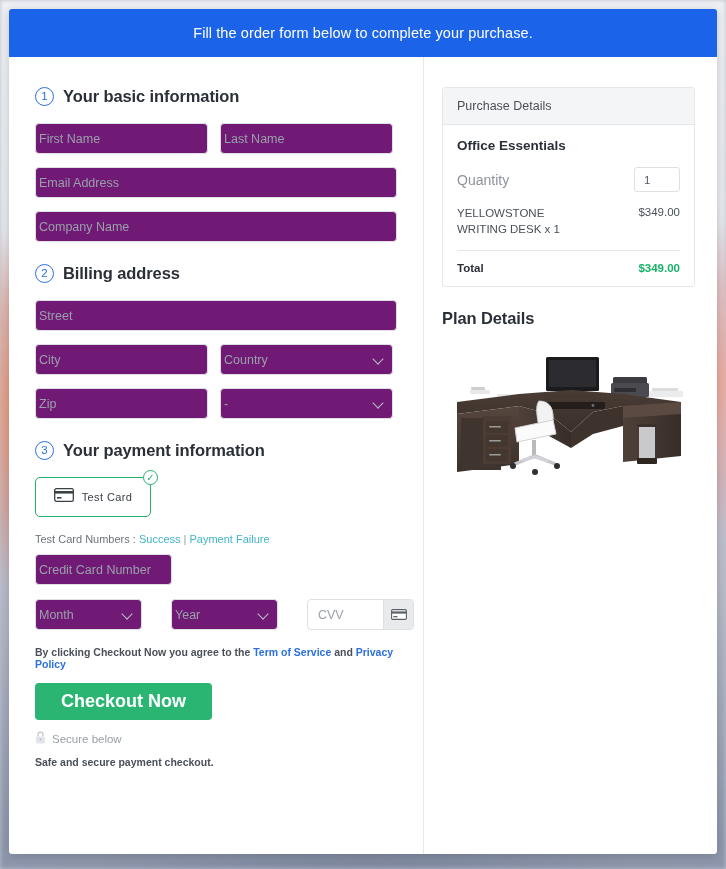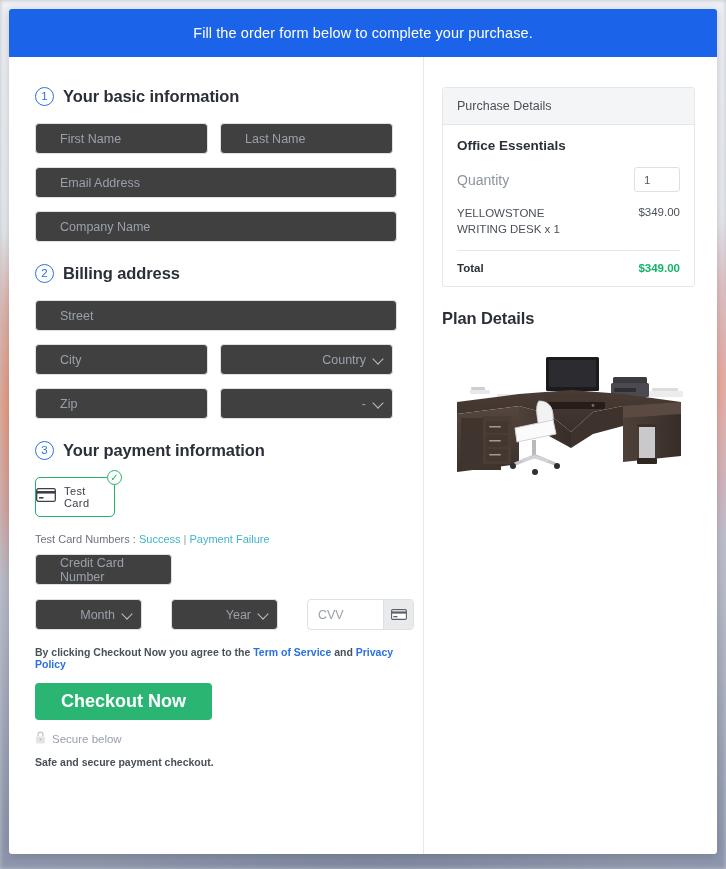--- a/index.html
+++ b/index.html
@@ -108,46 +108,46 @@
     font-weight: 600;
     letter-spacing: -0.1px;
   }
 
   
   .row { display: flex; gap: 12px; margin-bottom: 13px; }
   .fld {
     height: 31px;
     border: 1px solid #dfe0e4;
     border-radius: 4px;
-    background: #404040;
+    background: #701a75;
     display: flex;
     align-items: center;
-    padding: 0 24px;
+    padding: 0 3px;
     font-size: 12.5px;
     color: #9aa0ab;
     width: 100%;
     position: relative;
   }
   .fld.half { width: 173px; flex: 0 0 173px; }
-  .fld.sel { padding-right: 26px; justify-content: flex-end; }
+  .fld.sel { padding-right: 26px; }
   .chev {
     position: absolute;
     right: 10px;
     top: 50%;
     width: 8px; height: 8px;
     margin-top: -5px;
     border-right: 1.4px solid #b9bec7;
     border-bottom: 1.4px solid #b9bec7;
     transform: rotate(45deg);
   }
 
   
   .tile-wrap { position: relative; display: inline-block; margin-bottom: 16px; }
   .tile {
-    width: 80px;
+    width: 116px;
     height: 40px;
     border: 1.6px solid #24b26d;
     border-radius: 5px;
     display: flex;
     align-items: center;
     justify-content: center;
     gap: 8px;
   }
   .tile-label { font-size: 11px; color: #3c4149; letter-spacing: .4px; }
   .badge {

